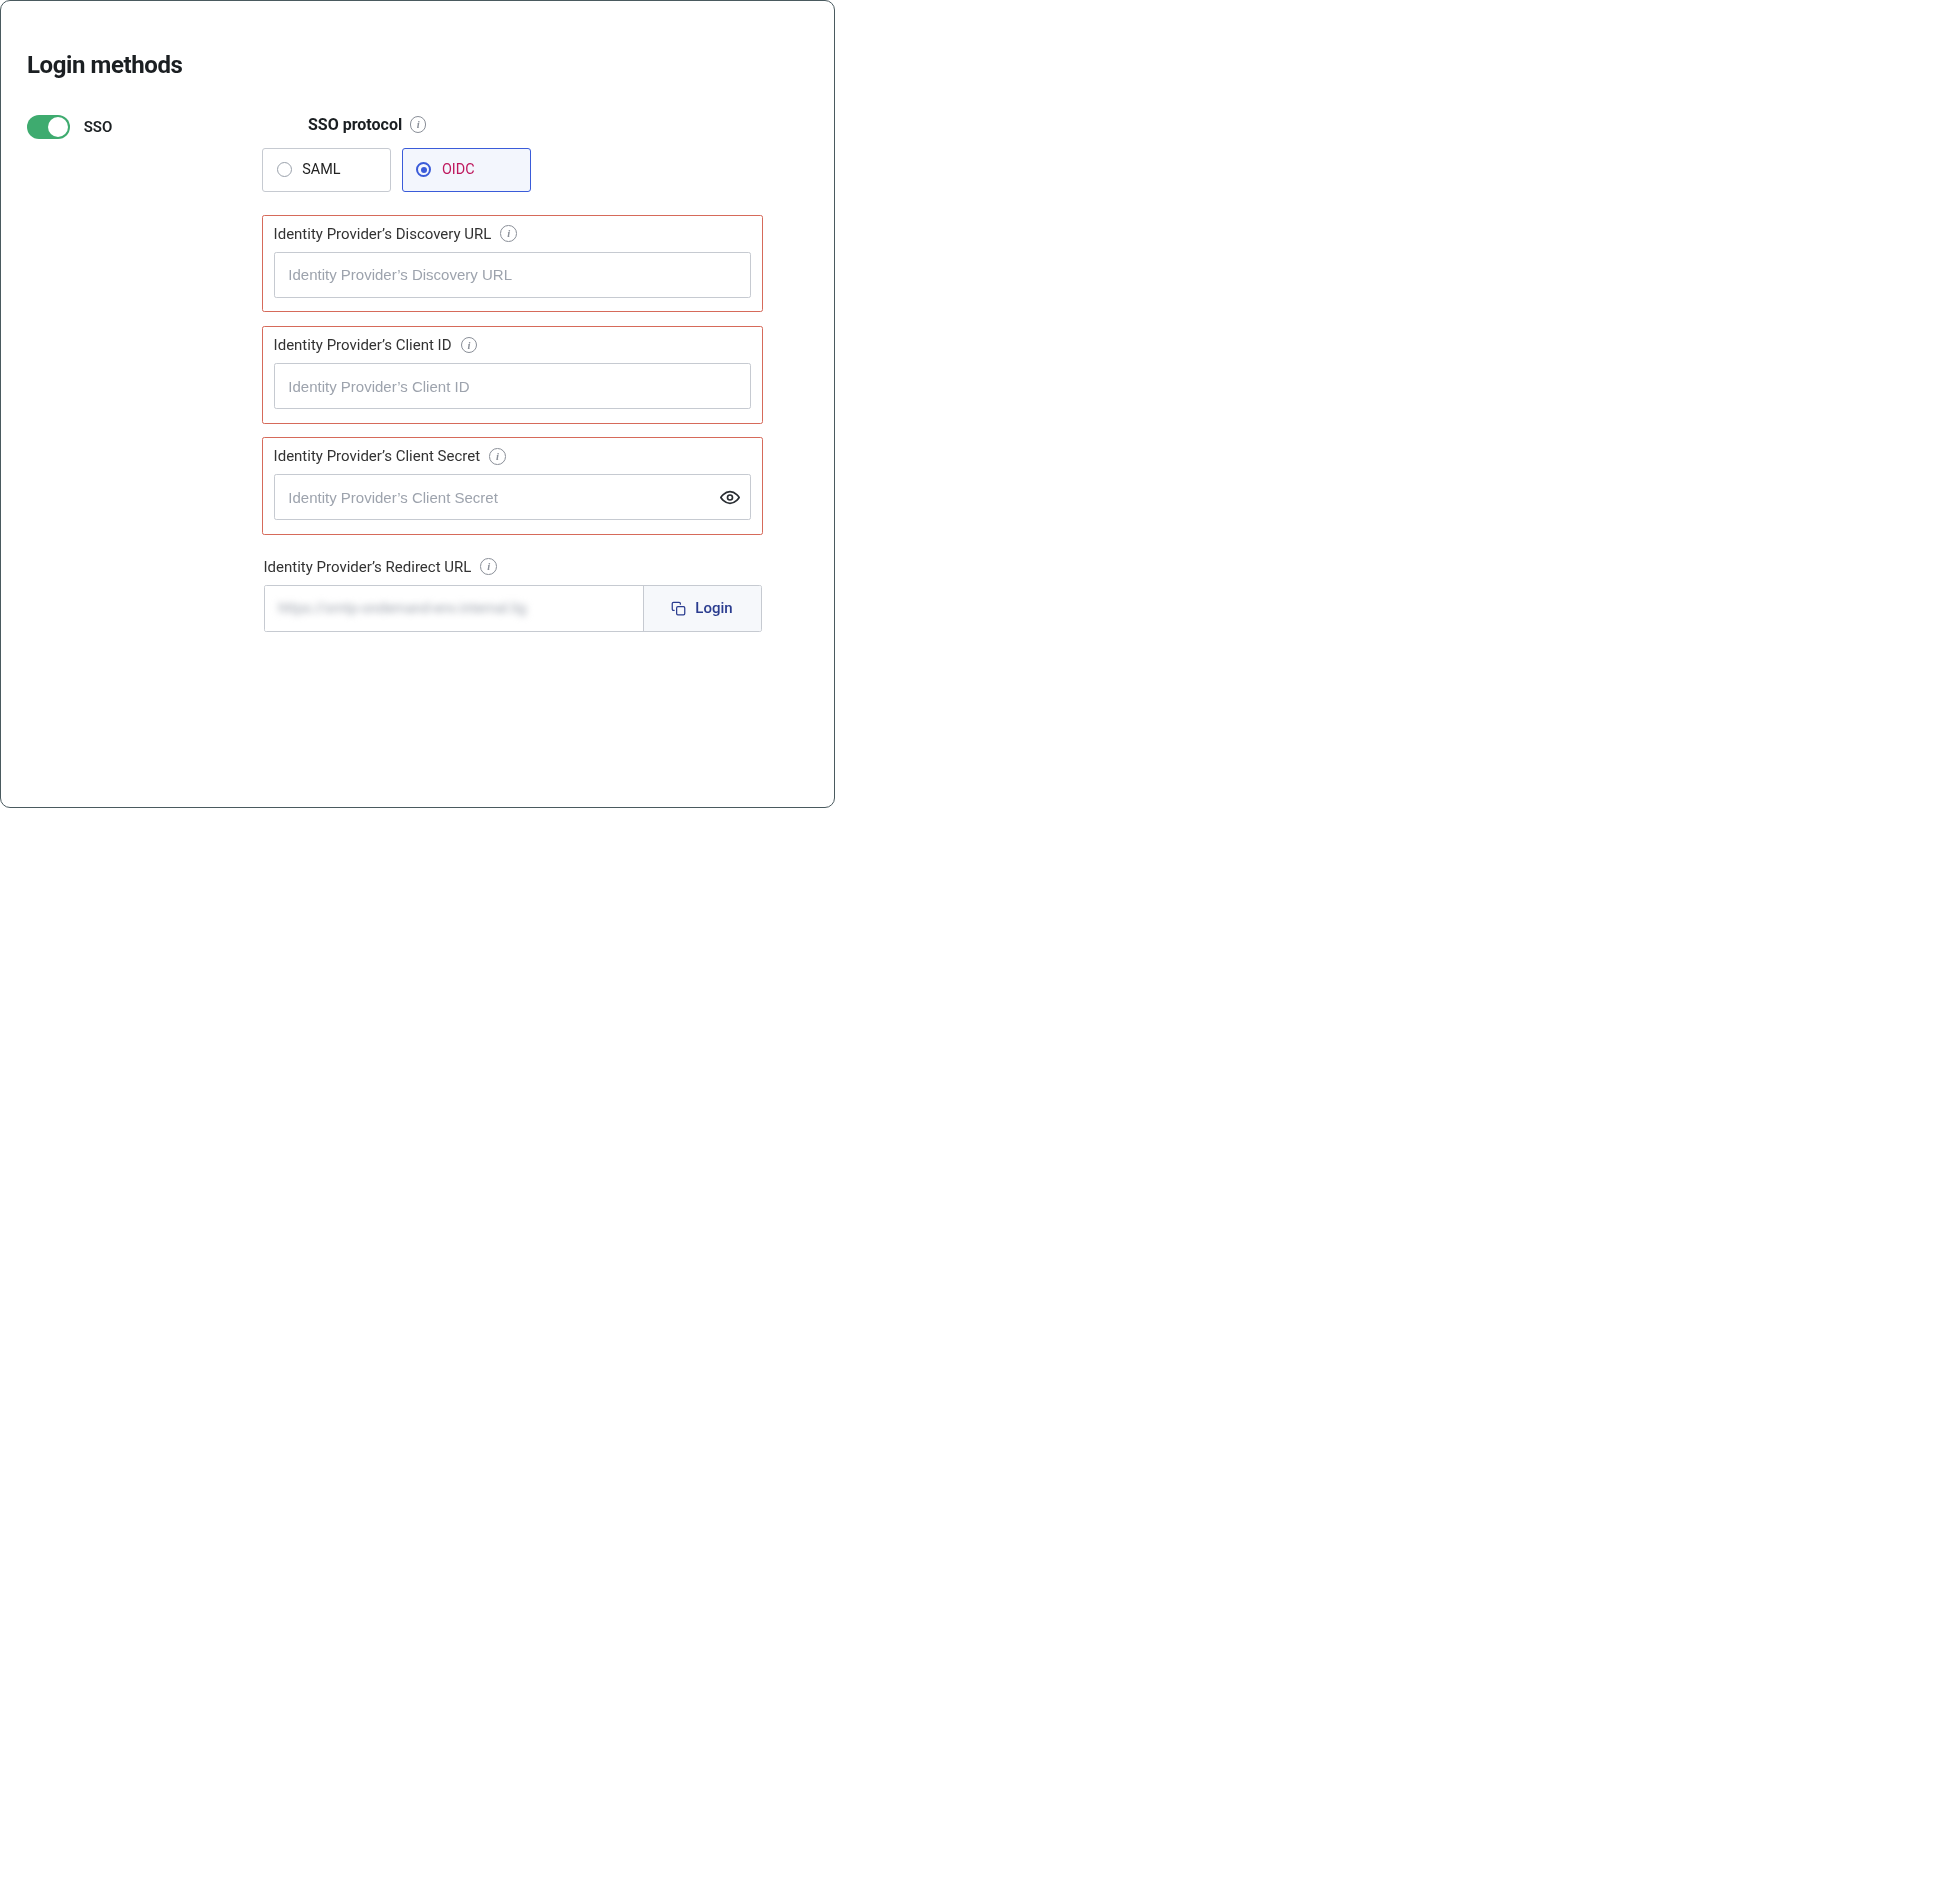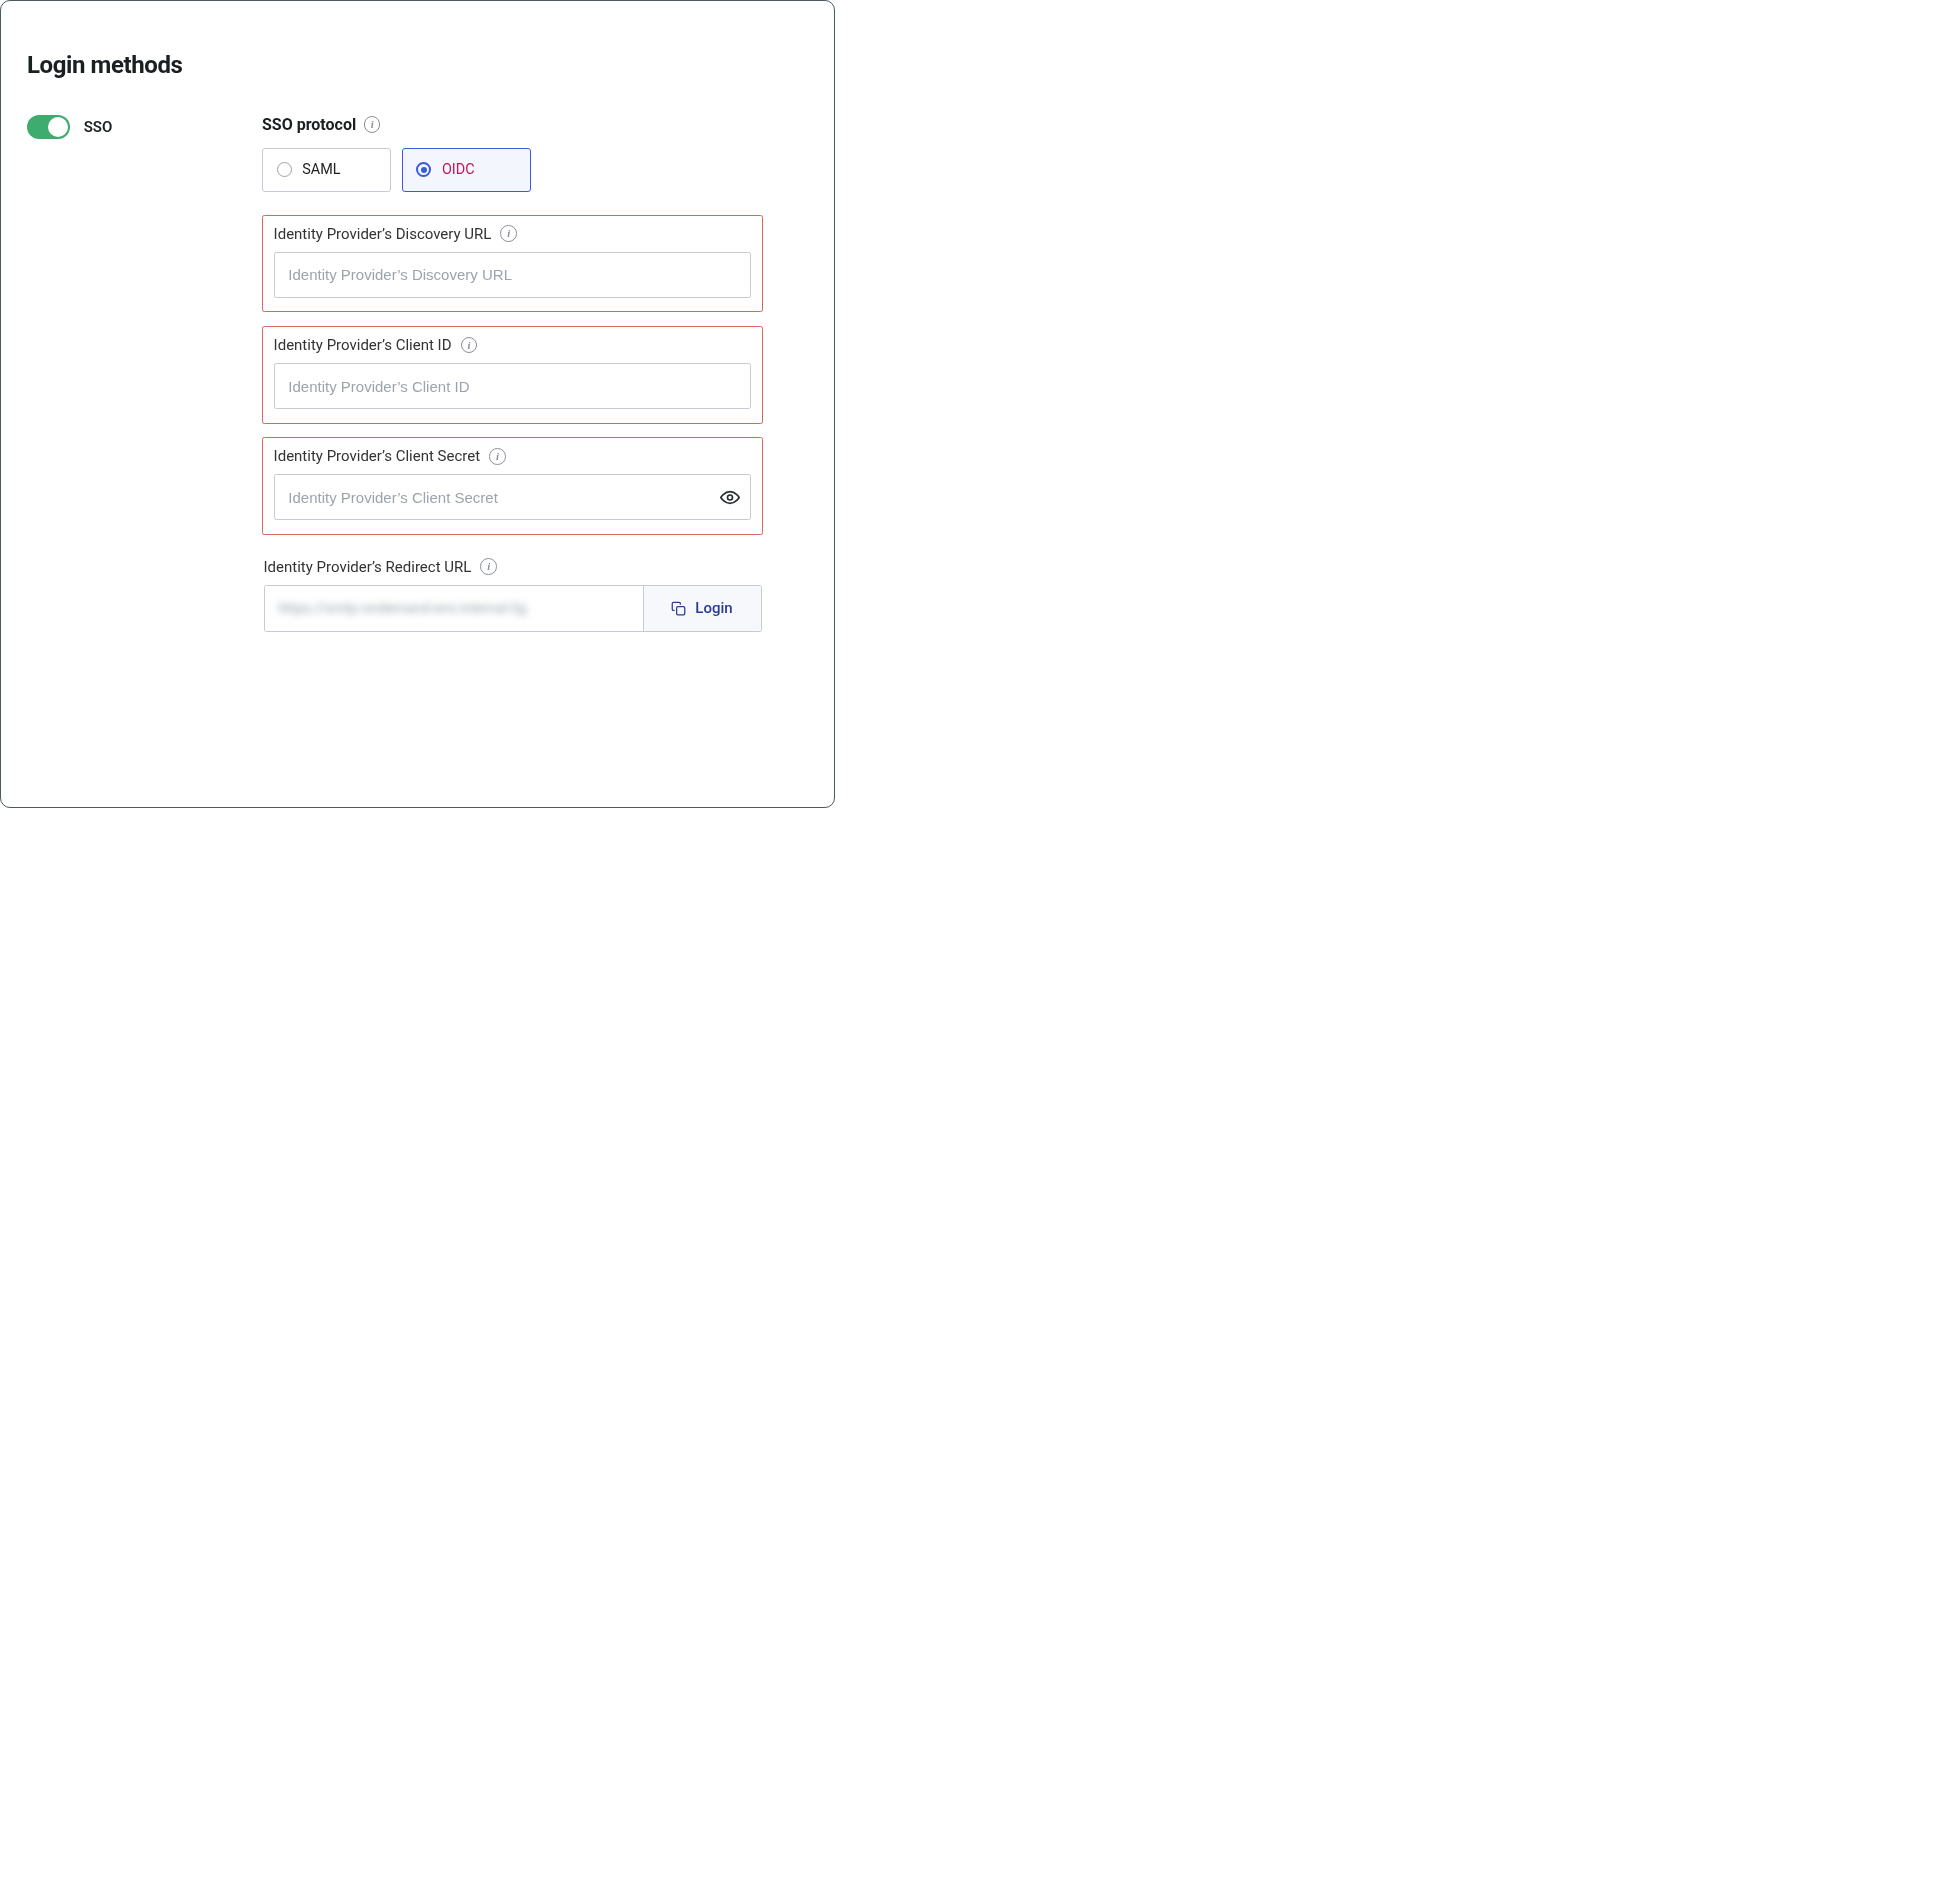--- a/index.html
+++ b/index.html
@@ -70,20 +70,21 @@
   }
   .desc a {
     color: #3a5bd9;
     text-decoration: none;
   }
   .section-label-row {
     display: flex;
     align-items: center;
     gap: 7.6px;
     margin-bottom: 13.7px;
+    margin-left: 46px;
   }
   .section-label {
     font-size: 16px;
     font-weight: 700;
     color: #1b1f22;
   }
   .info-icon {
     width: 16.7px;
     height: 16.7px;
     border: 1.5px solid #8a8f98;

